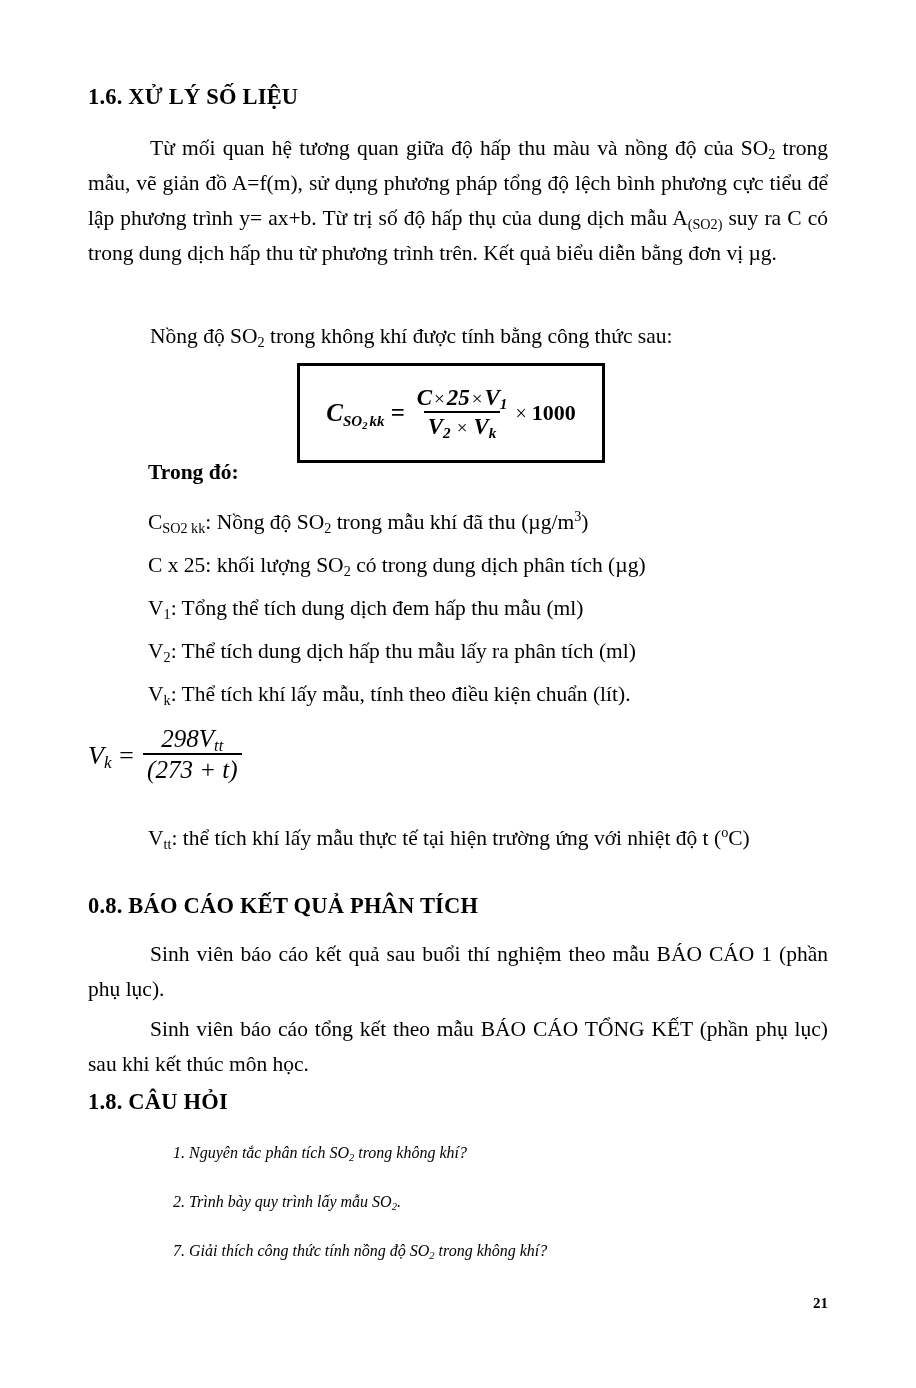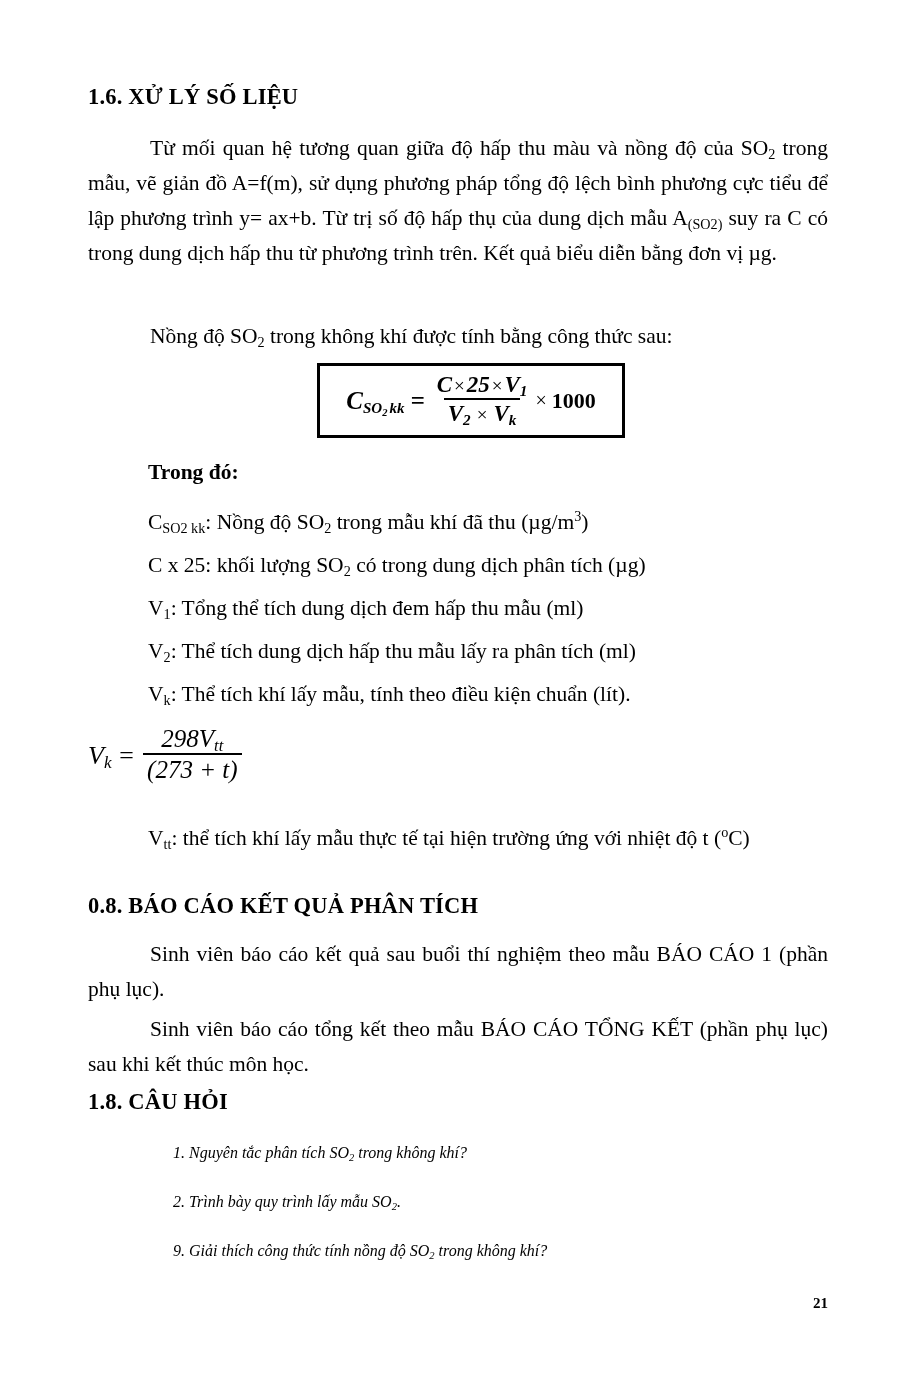--- a/index.html
+++ b/index.html
@@ -58,24 +58,23 @@
     font-size: 0.66em;
     vertical-align: 0.55em;
     line-height: 0;
   }
   
   .formula-box {
     position: absolute;
     left: 209px;
     top: 363px;
     width: 308px;
-    height: 75px;
+    height: 100px;
     border: 3px solid #000;
     box-sizing: border-box;
-    margin-left: 20px;
   }
   .formula-inner {
     position: absolute;
     left: 0; top: 0; right: 0; bottom: 0;
     display: flex;
     align-items: center;
     justify-content: center;
     font-family: "Liberation Serif", "DejaVu Serif", serif;
     font-style: italic;
     font-weight: bold;
@@ -207,18 +206,18 @@
 
   <div class="abs q-line" style="top:1136px;">
     <span>1. Nguyên tắc phân tích SO</span><sub>2</sub><span> trong không khí?</span>
   </div>
 
   <div class="abs q-line" style="top:1185px;">
     <span>2. Trình bày quy trình lấy mẫu SO</span><sub>2</sub><span>.</span>
   </div>
 
   <div class="abs q-line" style="top:1234px;">
-    <span>9. Giải thích công thức tính nồng độ SO</span><sub>2</sub><span> trong không khí?</span>
+    <span>7. Giải thích công thức tính nồng độ SO</span><sub>2</sub><span> trong không khí?</span>
   </div>
 
   <div class="pagenum">21</div>
 
 </div>
 
 </body></html>

